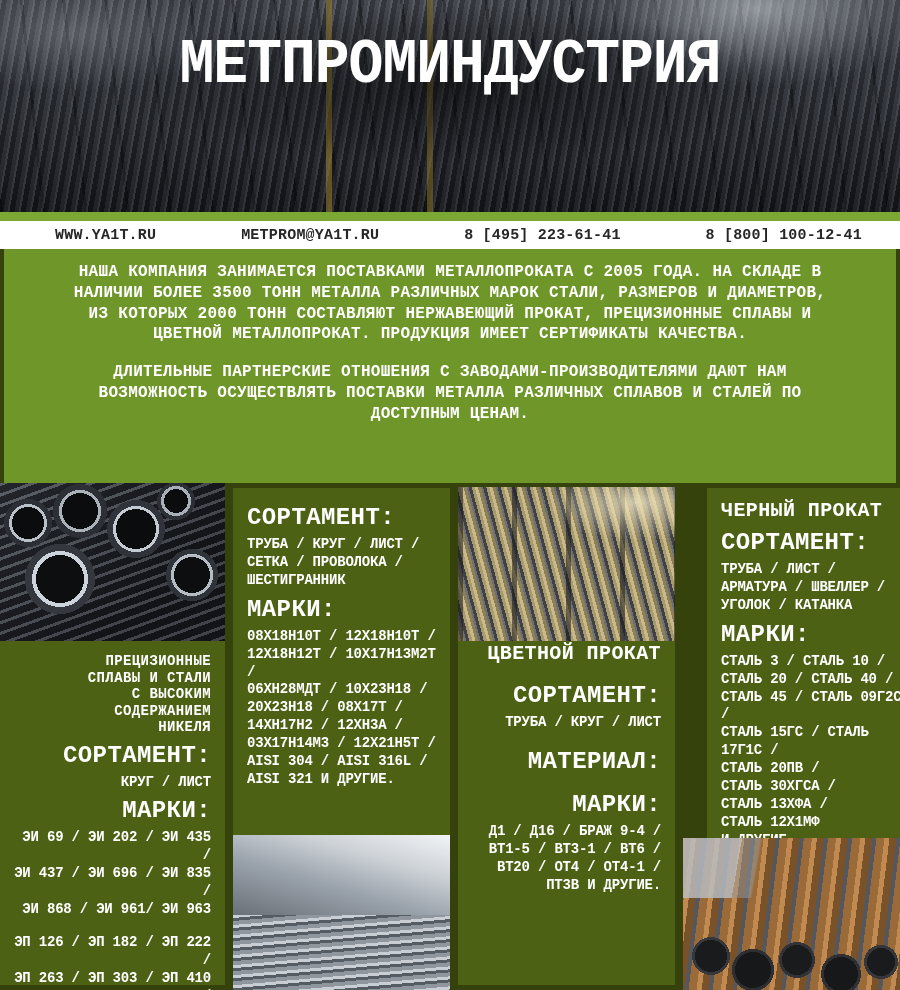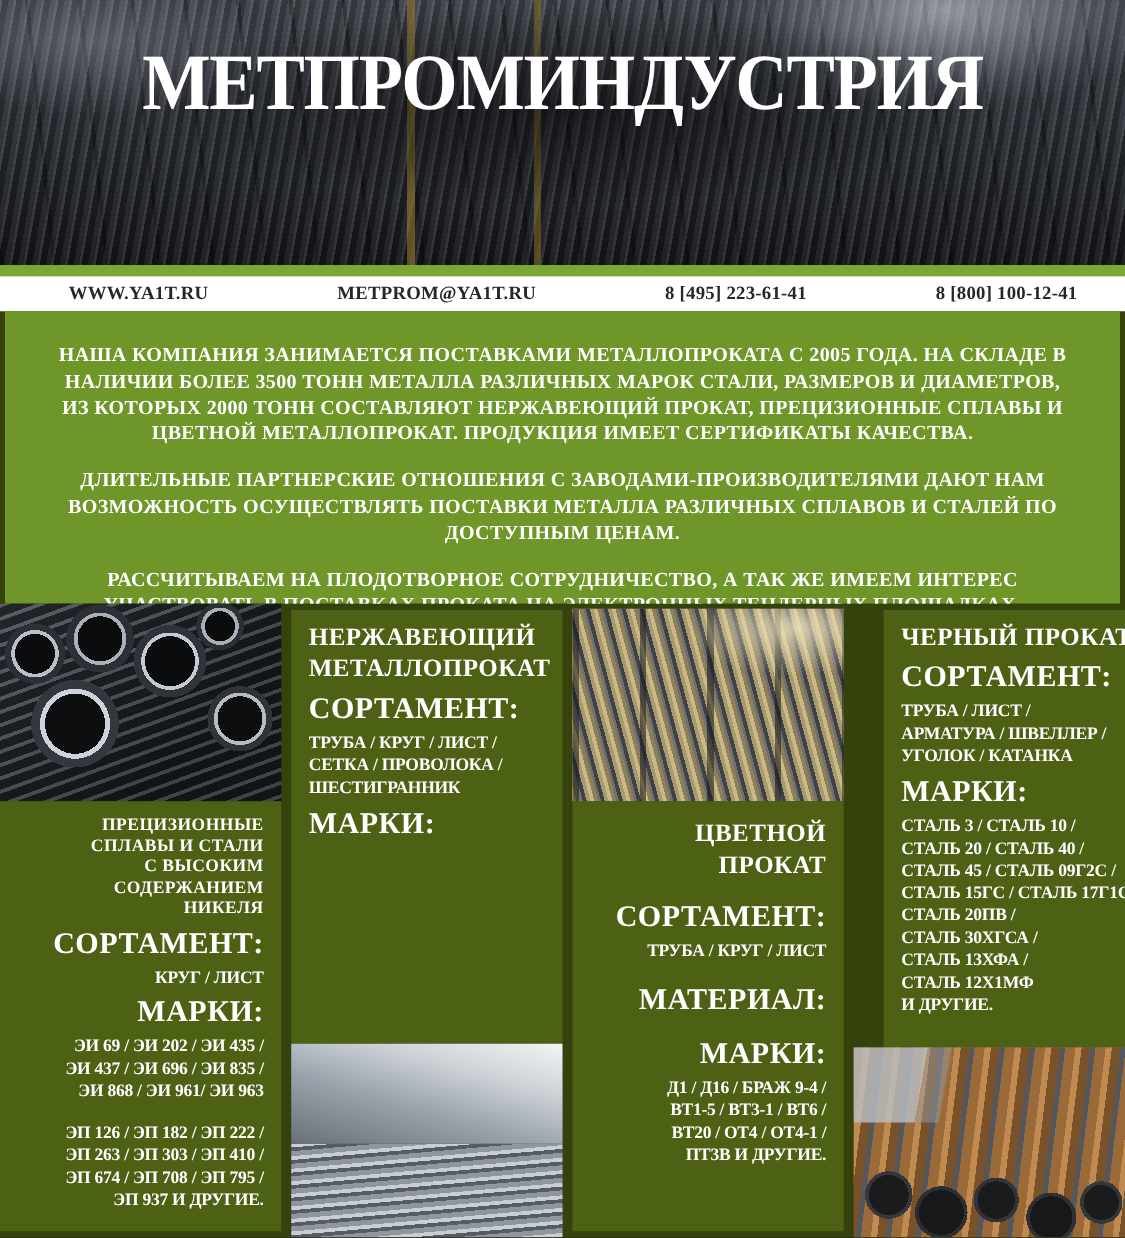--- a/index.html
+++ b/index.html
@@ -8,21 +8,21 @@
     --panel-bg:#4c6114;
     --dark-bg:#36420c;
     --text-light:#ffffff;
     --contact-text:#272727;
     --contact-bg:#ffffff;
   }
   html,body{margin:0;padding:0;background:#222;}
   .page{
     position:relative;width:900px;height:990px;margin:0 auto;
     background:var(--dark-bg);overflow:hidden;
-    font-family:Liberation Serif, serif;font-weight:700;
+    font-family:Liberation Mono, monospace;font-weight:700;
   }
   
   .hero{
     position:absolute;top:0;left:0;width:900px;height:212px;
     background:
       radial-gradient(ellipse 420px 100px at 50% 40%, rgba(0,0,0,0.5), rgba(0,0,0,0.15) 60%, transparent 80%),
       radial-gradient(ellipse 250px 110px at 84% 4%, rgba(216,222,230,0.55), rgba(130,138,148,0.18) 55%, transparent 72%),
       radial-gradient(ellipse 220px 90px at 8% 16%, rgba(160,166,176,0.35), transparent 65%),
       linear-gradient(90deg, transparent 0 36.2%, rgba(158,132,44,0.55) 36.2% 36.9%, transparent 36.9%),
       linear-gradient(90deg, transparent 0 47.5%, rgba(146,120,38,0.5) 47.5% 48.1%, transparent 48.1%),
@@ -40,40 +40,40 @@
   .accent-strip{position:absolute;top:212px;left:0;width:900px;height:9px;background:var(--accent-green);}
   .contact-bar{
     position:absolute;top:221px;left:0;width:900px;height:28px;background:var(--contact-bg);
     display:flex;align-items:center;justify-content:space-between;
     box-sizing:border-box;padding:0 38px 0 55px;
     color:var(--contact-text);font-size:15px;letter-spacing:0.2px;white-space:nowrap;
   }
   
   .intro{
     position:absolute;top:249px;left:4px;width:892px;height:234px;
-    background:var(--intro-bg);box-sizing:border-box;padding:26px 28px 0;
+    background:var(--intro-bg);box-sizing:border-box;padding:13px 28px 0;
     color:var(--text-light);text-align:center;
     font-size:16px;line-height:1.3;letter-spacing:0.3px;
   }
   .intro p{margin:0 0 17px;white-space:pre-line;}
   
   .grid{position:absolute;top:483px;left:0;width:900px;height:507px;background:var(--dark-bg);}
   .panel{
     position:absolute;background:var(--panel-bg);color:var(--text-light);
     box-sizing:border-box;
   }
   .panel h2{margin:0;font-size:14px;line-height:1.18;letter-spacing:0.4px;white-space:pre-line;}
   .panel.wide-title h2{font-size:20px;line-height:1.25;}
   .panel h3{margin:6px 0 5px;font-size:24px;letter-spacing:0.4px;}
   .panel .list{font-size:14px;line-height:1.28;letter-spacing:-0.2px;white-space:pre-line;}
   .panel .list + .list{margin-top:15px;}
   .align-right{text-align:right;}
   .panel.precision{left:0;top:158px;width:225px;height:344px;padding:12px 14px 0 10px;}
   .panel.stainless{left:233px;top:5px;width:217px;height:502px;padding:10px 8px 0 14px;}
-  .panel.nonferrous{left:458px;top:158px;width:217px;height:344px;padding:14px 14px 0 10px;}
+  .panel.nonferrous{left:458px;top:158px;width:217px;height:344px;padding:0 14px 0 10px;}
   .panel.nonferrous h3{margin-top:16px;}
   .panel.ferrous{left:707px;top:5px;width:217px;height:502px;padding:10px 8px 0 14px;}
   
   .photo{position:absolute;}
   .photo-pipes{
     left:0;top:0;width:225px;height:158px;
     background:
       radial-gradient(circle at 28px 40px,#0b0c0e 0 16px,#b9c0c8 16px 19px,#2c3036 19px 24px,transparent 24px),
       radial-gradient(circle at 80px 28px,#0b0c0e 0 18px,#aab1b9 18px 21px,#2c3036 21px 27px,transparent 27px),
       radial-gradient(circle at 136px 46px,#0b0c0e 0 20px,#c3cad2 20px 23px,#30343a 23px 29px,transparent 29px),
@@ -130,22 +130,20 @@
   </div>
 
   <section class="intro">
     <p>НАША КОМПАНИЯ ЗАНИМАЕТСЯ ПОСТАВКАМИ МЕТАЛЛОПРОКАТА С 2005 ГОДА. НА СКЛАДЕ В
 НАЛИЧИИ БОЛЕЕ 3500 ТОНН МЕТАЛЛА РАЗЛИЧНЫХ МАРОК СТАЛИ, РАЗМЕРОВ И ДИАМЕТРОВ,
 ИЗ КОТОРЫХ 2000 ТОНН СОСТАВЛЯЮТ НЕРЖАВЕЮЩИЙ ПРОКАТ, ПРЕЦИЗИОННЫЕ СПЛАВЫ И
 ЦВЕТНОЙ МЕТАЛЛОПРОКАТ. ПРОДУКЦИЯ ИМЕЕТ СЕРТИФИКАТЫ КАЧЕСТВА.</p>
     <p>ДЛИТЕЛЬНЫЕ ПАРТНЕРСКИЕ ОТНОШЕНИЯ С ЗАВОДАМИ-ПРОИЗВОДИТЕЛЯМИ ДАЮТ НАМ
 ВОЗМОЖНОСТЬ ОСУЩЕСТВЛЯТЬ ПОСТАВКИ МЕТАЛЛА РАЗЛИЧНЫХ СПЛАВОВ И СТАЛЕЙ ПО
 ДОСТУПНЫМ ЦЕНАМ.</p>
-    <p>РАССЧИТЫВАЕМ НА ПЛОДОТВОРНОЕ СОТРУДНИЧЕСТВО, А ТАК ЖЕ ИМЕЕМ ИНТЕРЕС
-УЧАСТВОВАТЬ В ПОСТАВКАХ ПРОКАТА НА ЭЛЕКТРОННЫХ ТЕНДЕРНЫХ ПЛОЩАДКАХ.</p>
   </section>
 
   <section class="grid">
 
     <div class="photo photo-pipes"></div>
 
     <div class="panel precision align-right">
       <h2>ПРЕЦИЗИОННЫЕ
 СПЛАВЫ И СТАЛИ
 С ВЫСОКИМ
@@ -157,27 +155,33 @@
       <div class="list">ЭИ 69 / ЭИ 202 / ЭИ 435 /
 ЭИ 437 / ЭИ 696 / ЭИ 835 /
 ЭИ 868 / ЭИ 961/ ЭИ 963</div>
       <div class="list">ЭП 126 / ЭП 182 / ЭП 222 /
 ЭП 263 / ЭП 303 / ЭП 410 /
 ЭП 674 / ЭП 708 / ЭП 795 /
 ЭП 937 И ДРУГИЕ.</div>
     </div>
 
     <div class="panel stainless wide-title">
-      <h2>НЕРЖАВЕЮЩИЙ
-МЕТАЛЛОПРОКАТ</h2>
       <h3>СОРТАМЕНТ:</h3>
       <div class="list">ТРУБА / КРУГ / ЛИСТ /
 СЕТКА / ПРОВОЛОКА /
 ШЕСТИГРАННИК</div>
       <h3>МАРКИ:</h3>
+      <div class="list">08Х18Н10Т / 12Х18Н10Т /
+12Х18Н12Т / 10Х17Н13М2Т /
+06ХН28МДТ / 10Х23Н18 /
+20Х23Н18 / 08Х17Т /
+14ХН17Н2 / 12ХН3А /
+03Х17Н14М3 / 12Х21Н5Т /
+AISI 304 / AISI 316L /
+AISI 321 И ДРУГИЕ.</div>
     </div>
     <div class="photo photo-sheets"></div>
 
     <div class="photo photo-rods"></div>
     <div class="panel nonferrous align-right wide-title">
       <h2>ЦВЕТНОЙ ПРОКАТ</h2>
       <h3>СОРТАМЕНТ:</h3>
       <div class="list">ТРУБА / КРУГ / ЛИСТ</div>
       <h3>МАТЕРИАЛ:</h3>
       <h3>МАРКИ:</h3>

